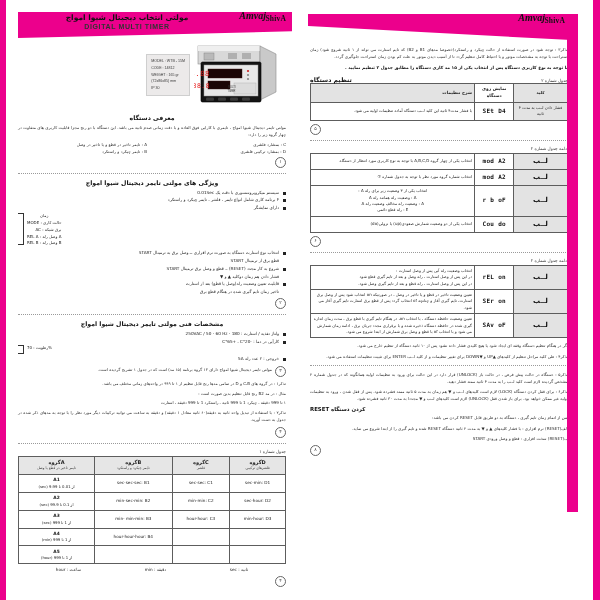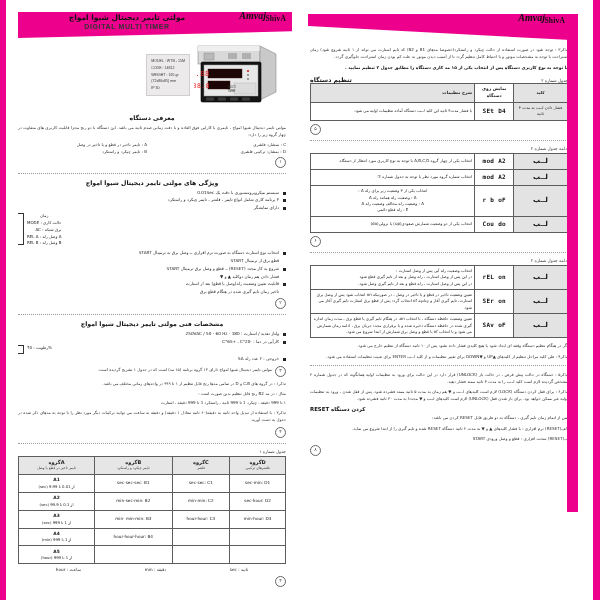--- a/index.html
+++ b/index.html
@@ -266,21 +266,21 @@
   <div class="page page-right">
     <div class="edge-bar right-outer-bar"></div>
 
     <div class="banner" style="margin:12px 8px 0 18px;">
       <div class="wedge rtl-right"></div>
       <div class="logo">
         <span class="l1">ShivA</span>
         <span class="l2">Amvaj</span>
       </div>
       <div class="hdr-title" style="top:2px;left:18px;right:74px;">
-        <div class="hdr-fa">مولتی تایمر دیجیتال شیوا امواج</div>
+        <div class="hdr-fa">مولتی انتخاب دیجیتال شیوا امواج</div>
         <div class="hdr-en">DIGITAL MULTI TIMER</div>
       </div>
     </div>
 
     <div class="photo-row">
       <div class="device">
         <svg width="96" height="66" viewBox="0 0 96 66">
 
           <rect x="4" y="4" width="62" height="18" fill="#d9d9d9" stroke="#8e8e8e" stroke-width=".6"></rect>
           <rect x="4" y="4" width="62" height="5" fill="#efefef"></rect>

